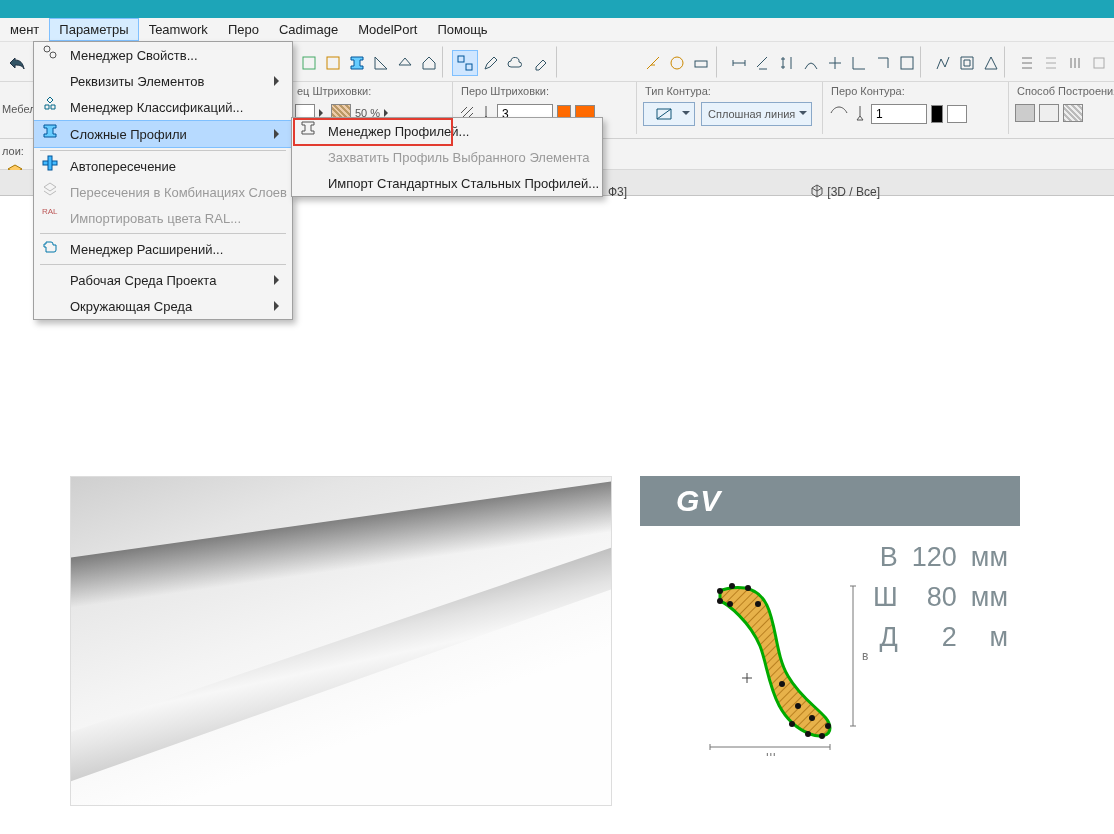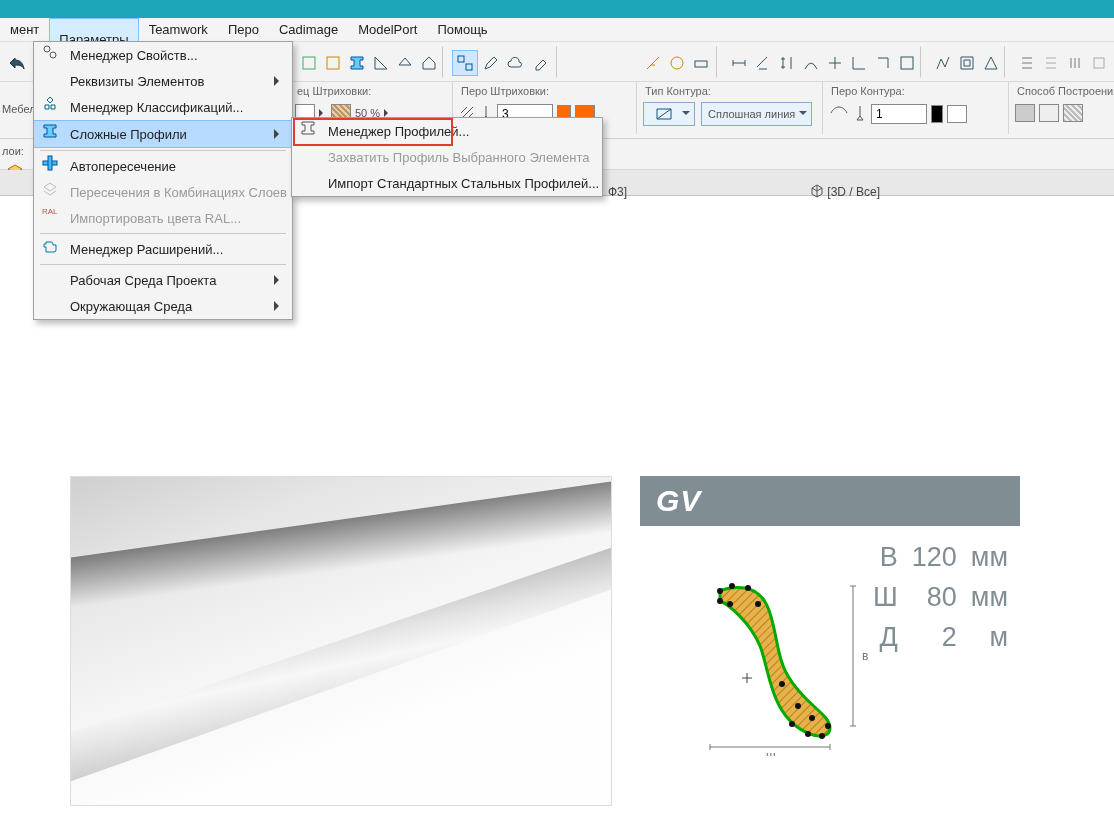--- a/index.html
+++ b/index.html
@@ -1,19 +1,19 @@
 <!DOCTYPE html>
 <html><head>
 <meta charset="utf-8">
 <style>
   html,body{margin:0;padding:0;font-family:"Segoe UI",Tahoma,sans-serif;font-size:12px;color:#222;background:#fff;width:1114px;overflow:hidden}
   .titlebar{height:18px;background:#1da5b8}
   .menubar{height:23px;background:#f4f4f4;border-bottom:1px solid #e0e0e0;display:flex;align-items:stretch;font-size:13px}
   .menubar .mitem{padding:3px 10px;line-height:17px;cursor:default}
-  .menubar .mitem.active{background:#d6ecff;border:1px solid #7fc0ff;padding:12px 9px}
+  .menubar .mitem.active{background:#d6ecff;border:1px solid #7fc0ff;padding:2px 9px}
   .toolbar{height:39px;background:#f3f3f3;border-bottom:1px solid #d8d8d8;position:relative}
   .tbtn{position:absolute;top:8px;width:24px;height:24px;border:1px solid transparent;display:flex;align-items:center;justify-content:center}
   .tbtn.sep{border-left:1px solid #c8c8c8;width:0;height:30px;top:4px}
   .tbtn svg{width:16px;height:16px}
   .tbtn.pressed{background:#cfe6ff;border:1px solid #7fc0ff}
   .optbar{height:56px;background:#f3f3f3;border-bottom:1px solid #d0d0d0;position:relative;font-size:11px;color:#555}
   .optgroup{position:absolute;top:0;height:52px;border-left:1px solid #d4d4d4;padding:0 8px}
   .optgroup .lbl{position:absolute;top:3px;left:8px;color:#666;white-space:nowrap}
   .leftcol{height:30px;background:#f3f3f3;border-bottom:1px solid #d8d8d8;position:relative;font-size:11px;color:#555}
   .dropdown-panel{position:absolute;background:#f4f4f4;border:1px solid #a0a0a0;box-shadow:3px 4px 6px rgba(0,0,0,.25);font-size:13px;color:#222}
@@ -26,21 +26,21 @@
   .redbox{position:absolute;border:2px solid #e23b2f;pointer-events:none}
   .tabbar{height:25px;background:#e8e8e8;border-bottom:1px solid #c4c4c4;position:relative;font-size:12px;color:#444}
   .tab{position:absolute;top:12px;height:20px;padding:0 10px;line-height:20px}
   
   .bottom{position:relative;height:400px;margin-top:280px}
   .photo{position:absolute;left:70px;top:0;width:540px;height:328px;background:linear-gradient(160deg,#cfcfcf 0%,#e5e5e5 20%,#f4f4f4 45%,#fefefe 70%);border:1px solid #ddd;overflow:hidden}
   .molding{position:absolute;left:-40px;top:120px;width:650px;height:130px;transform:rotate(-12deg)}
   .mold1{position:absolute;inset:0;background:linear-gradient(#b9b9b9,#e3e3e3 30%,#f7f7f7 50%,#e6e6e6 70%,#c9c9c9);clip-path:polygon(0 60%,100% 0,100% 30%,2% 95%)}
   .moldshadow{position:absolute;left:-40px;top:40px;width:660px;height:50px;background:linear-gradient(rgba(0,0,0,.45),rgba(0,0,0,0));transform:rotate(-8deg)}
   .gvbox{position:absolute;left:640px;top:0;width:380px}
-  .gvhead{height:50px;background:#808e94;color:#fff;font:italic 700 30px/50px "Arial";padding-left:16px;letter-spacing:1px}
+  .gvhead{height:50px;background:#808e94;color:#fff;font:italic 700 30px/50px "Arial";padding-left:36px;letter-spacing:1px}
   .dims{position:absolute;left:225px;top:60px;font:300 27px/38px Arial;color:#808e94;text-align:right}
   .dims td{padding:0 6px}
   .profilesvg{position:absolute;left:30px;top:80px;width:200px;height:200px}
   
   .txtin{border:1px solid #888;background:#fff;height:18px;font-size:12px;padding:0 4px}
   .combobtn{border:1px solid #8aa8c8;background:#e8f2fb;height:22px;display:flex;align-items:center;padding:0 16px 0 6px;position:relative}
   .combobtn .dd{position:absolute;right:4px;top:8px;border:4px solid transparent;border-top-color:#456}
   .swatch{display:inline-block;width:18px;height:16px;border:1px solid #888;vertical-align:middle}
 </style>
 </head>

